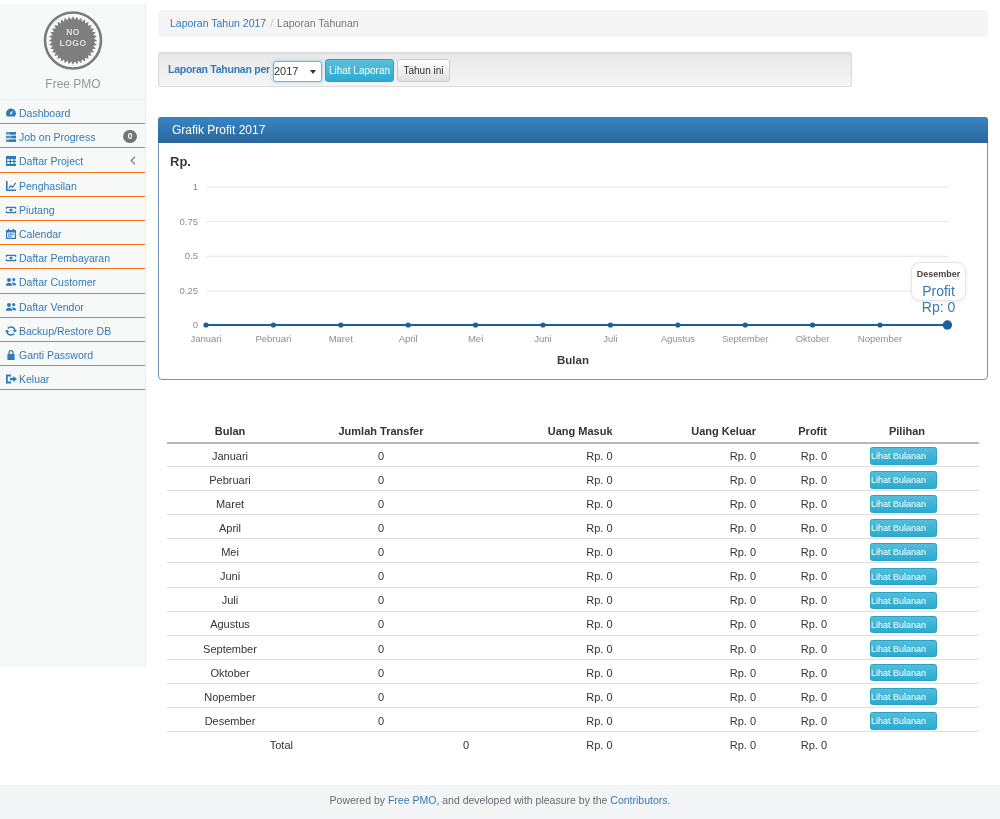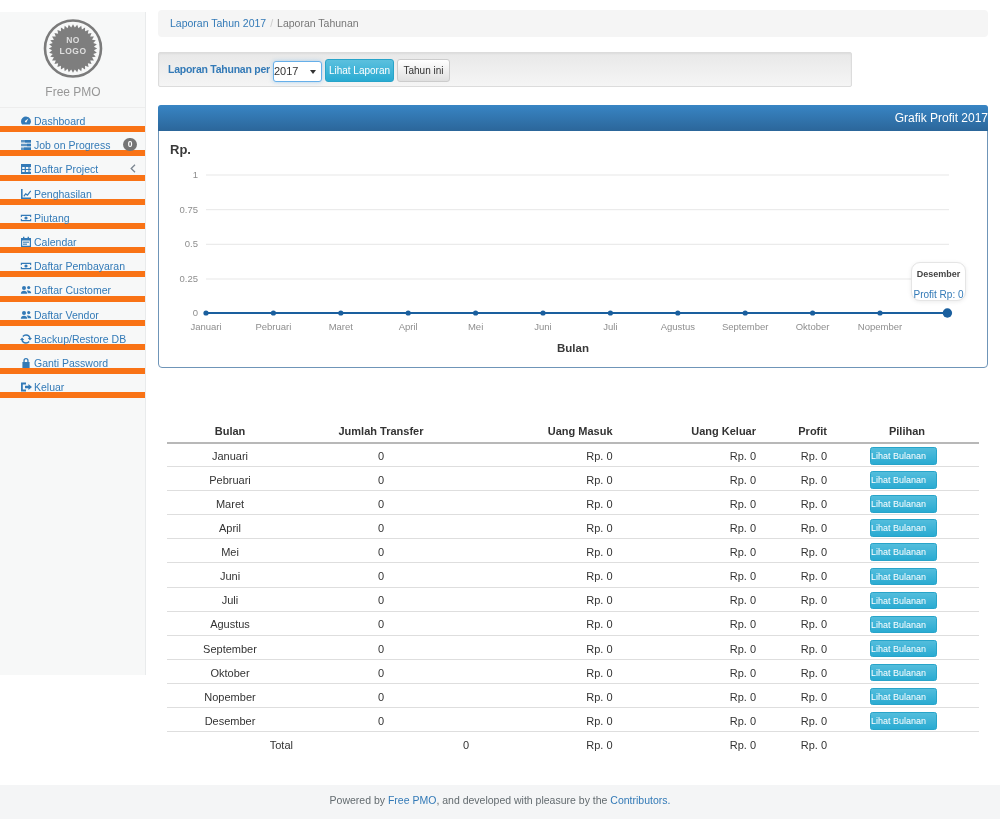--- a/index.html
+++ b/index.html
@@ -1,24 +1,24 @@
 <!DOCTYPE html>
 <html><head>
 <meta charset="utf-8">
 <style>
 * { margin:0; padding:0; box-sizing:border-box; }
 html,body { width:1000px; height:819px; background:#fff; font-family:"Liberation Sans", sans-serif; }
 #page { position:relative; width:1000px; height:819px; overflow:hidden; background:#fff; }
 
 
-#sidebar { position:absolute; left:0; top:12px; width:146px; height:663px; background:#f7f8f8; border-right:1px solid #e9ebec; }
+#sidebar { position:absolute; left:0; top:4px; width:146px; height:663px; background:#f7f8f8; border-right:1px solid #e9ebec; }
 #logo { position:absolute; left:0; top:0; width:146px; text-align:center; }
 #freepmo { position:absolute; top:73px; left:0; width:146px; text-align:center; font-size:12px; color:#979797; }
 #menu { position:absolute; top:95px; left:0; width:145px; border-top:1px solid #ededed; list-style:none; }
-#menu li { position:relative; height:24.2px; line-height:24.2px; border-bottom:6px solid #f97316; padding-left:20px; white-space:nowrap; }
+#menu li { position:relative; height:24.2px; line-height:24.2px; border-bottom:1px solid #f97316; padding-left:5px; white-space:nowrap; }
 #menu li a { color:#337ab7; text-decoration:none; font-size:10.5px; }
 #menu li svg { vertical-align:-2px; margin-right:2px; }
 .badge0 { position:absolute; right:8px; top:5.5px; width:14px; height:13px; background:#757575; border-radius:7px; color:#fff; font-size:8.5px; font-weight:bold; text-align:center; line-height:13px; }
 .chev { position:absolute; right:7px; top:7.5px; line-height:0; }
 
 
 .bcrumb { position:absolute; left:158px; top:10px; width:830px; height:26.5px; background:#f5f5f5; border-radius:4px; line-height:26.5px; padding-left:12px; font-size:10.5px; color:#777; }
 .bcrumb a { color:#337ab7; text-decoration:none;text-align:center; }
 .bcrumb .sep { color:#ccc; padding:0 4px; }
 
@@ -26,29 +26,29 @@
 .well .lbl { position:absolute; left:9px; top:0; line-height:33px; font-size:10.5px; font-weight:bold; color:#337ab7; letter-spacing:-0.25px; }
 .sel { position:absolute; left:114px; top:8px; width:49px; height:21px; background:#fff; border:1px solid #66afe9; border-radius:3px; box-shadow:0 0 4px rgba(102,175,233,.5); font-size:11px; color:#333; line-height:19px; }
 .sel .car { position:absolute; right:5px; top:8px; width:0; height:0; border-left:3.5px solid transparent; border-right:3.5px solid transparent; border-top:4px solid #333; }
 .btn { position:absolute; top:6px; height:23px; border-radius:3px; font-size:10px; text-align:center; line-height:21px; }
 .btn-info { background:linear-gradient(#5bc0de, #2aabd2); border:1px solid #28a4c9; color:#fff; }
 .btn-def { background:linear-gradient(#ffffff, #e0e0e0); border:1px solid #ccc; color:#333; }
 
 
 .panel { position:absolute; left:158px; width:830px; background:#fff; border-radius:4px; }
 .panel .hd { height:25px; line-height:25px; padding-left:14px; border-radius:3px 3px 0 0; font-size:12px; }
-#chartpanel { top:105px; height:263px; border:1px solid #6f95b8;text-align:right; }
+#chartpanel { top:117px; height:263px; border:1px solid #6f95b8; }
 #chartpanel .hd { background:linear-gradient(#3885c4, #2b669a); color:#fff; margin:-1px -1px 0 -1px; height:26px; line-height:26px; }
 #detailpanel { top:384px; height:383px; border:1px solid #d6e9c6; }
 #detailpanel .hd { background:linear-gradient(#e6f3de, #d0e9c6); color:#3c8152; margin:-1px -1px 0 -1px; height:24px; line-height:24px; }
 
 
 #tip { position:absolute; left:911px; top:262px; width:55px; height:39px; background:#fff; border:1px solid #e5e5e5; border-radius:9px; box-shadow:0 1px 4px rgba(0,0,0,.08); text-align:center; }
 #tip .t1 { font-size:9px; font-weight:bold; color:#444; margin-top:6px; }
-#tip .t2 { font-size:10px; color:#337ab7; margin-top:10px; }
+#tip .t2 { font-size:14px; color:#337ab7; margin-top:4px; }
 
 
 #tbl { position:absolute; left:167px; top:421px; width:812px; border-collapse:collapse; table-layout:fixed; font-size:11px; color:#333; }
 #tbl th { font-weight:bold; height:21.5px; border-bottom:2px solid #b8b8b8; }
 #tbl td { height:24.1px; border-bottom:1px solid #dedede; padding-top:2.5px; }
 #tbl .c { text-align:center; }
 #tbl .r { text-align:right; padding-right:8px; }
 #tbl tr.last td { border-bottom:none; font-weight:normal;text-align:right; }
 .btn-xs { display:inline-block; width:67px; height:17.5px; margin-right:7px; background:linear-gradient(#53bddc, #2aabd2); border:1px solid #28a4c9; border-radius:2.5px; color:#fff; font-size:9px; line-height:16px; text-align:left; }
 

